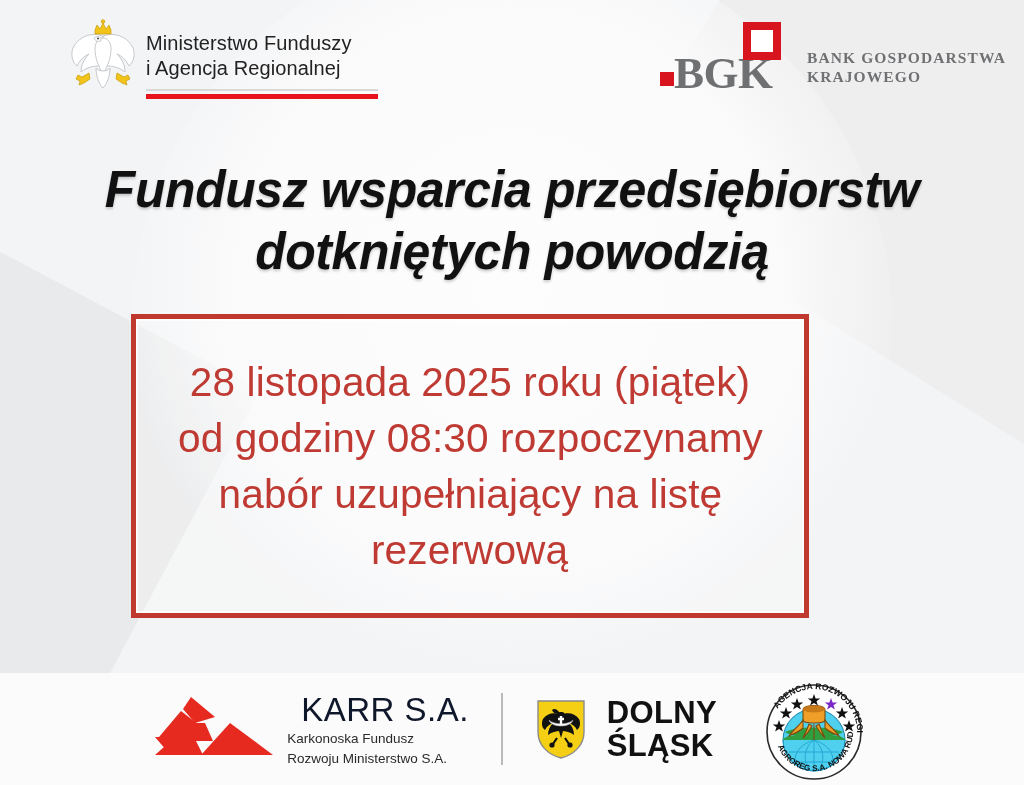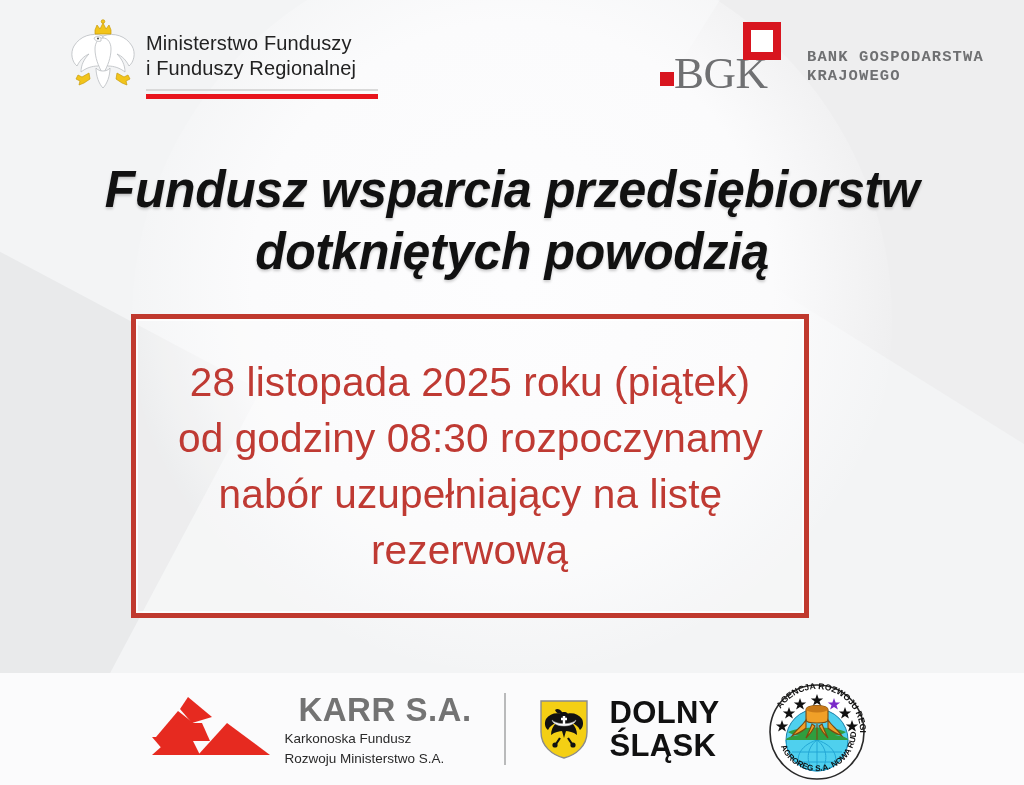--- a/index.html
+++ b/index.html
@@ -97,36 +97,36 @@
     height:70px;
   }
   #bgk-mark { position:relative; width:135px; height:70px; float:left; }
   .bgk-dot {
     position:absolute; left:4px; bottom:6px;
     width:14px; height:14px; background:#d8151f;
   }
   .bgk-word {
     position:absolute; left:18px; bottom:-4px;
     font-family:"Liberation Serif", serif;
-    font-size:45px; font-weight:400;
+    font-size:45px; font-weight:700;
     color:#6f7072;
     letter-spacing:-0.5px;
     line-height:1;
   }
   .bgk-square {
     position:absolute; right:10px; top:0;
     width:38px; height:38px;
     border:8px solid #d8151f;
     background:#fff;
   }
   #bgk-name {
     float:left;
     margin-left:16px;
     padding-top:26px;
-    font-family:Liberation Mono, monospace;
+    font-family:Liberation Serif, serif;
     font-weight:700;
     font-size:15.5px;
     line-height:19px;
     letter-spacing:1.1px;
     color:#6f7072;
     white-space:nowrap;
   }
 
   
   #title-block {
@@ -177,25 +177,25 @@
     display:flex; align-items:center; justify-content:center;
     z-index:7;
   }
   .footer-inner { display:flex; align-items:center; gap:0; }
 
   
   #karr-logo { display:flex; align-items:center; }
   #karr-mark { width:118px; height:64px; flex:none; }
   .karr-text { margin-left:14px; }
   .karr-title {
-    font-weight:700;
+    font-weight:400;
     font-size:33px;
     line-height:35px;
     letter-spacing:.5px;
-    color:#737373;
+    color:#0f172a;
     margin-left:14px;
   }
   .karr-sub {
     font-size:13.5px;
     line-height:17px;
     color:#2a2a2a;
     margin-top:3px;
   }
 
   #footer-divider {
@@ -255,21 +255,21 @@
 
         <g fill="#f2c41a" stroke="#c79c0c" stroke-width="0.7">
           <path d="M21 57 L14 61 L10 59 L8 63 L12 65 L11 69 L16 67 L22 63 Z"></path>
           <path d="M49 57 L56 61 L60 59 L62 63 L58 65 L59 69 L54 67 L48 63 Z"></path>
         </g>
 
         <circle cx="30" cy="22.5" r="1.1" fill="#555"></circle>
       </svg>
       <div class="ministry-text-wrap">
         <div class="ministry-line">Ministerstwo Funduszy</div>
-        <div class="ministry-line">i Funduszy Regionalnej</div>
+        <div class="ministry-line">i Agencja Regionalnej</div>
         <div class="ministry-rule-gray"></div>
         <div class="ministry-rule-red"></div>
       </div>
     </div>
 
     <div id="bgk-logo">
       <div id="bgk-mark">
         <div class="bgk-dot"></div>
         <div class="bgk-word">BGK</div>
         <div class="bgk-square"></div>

